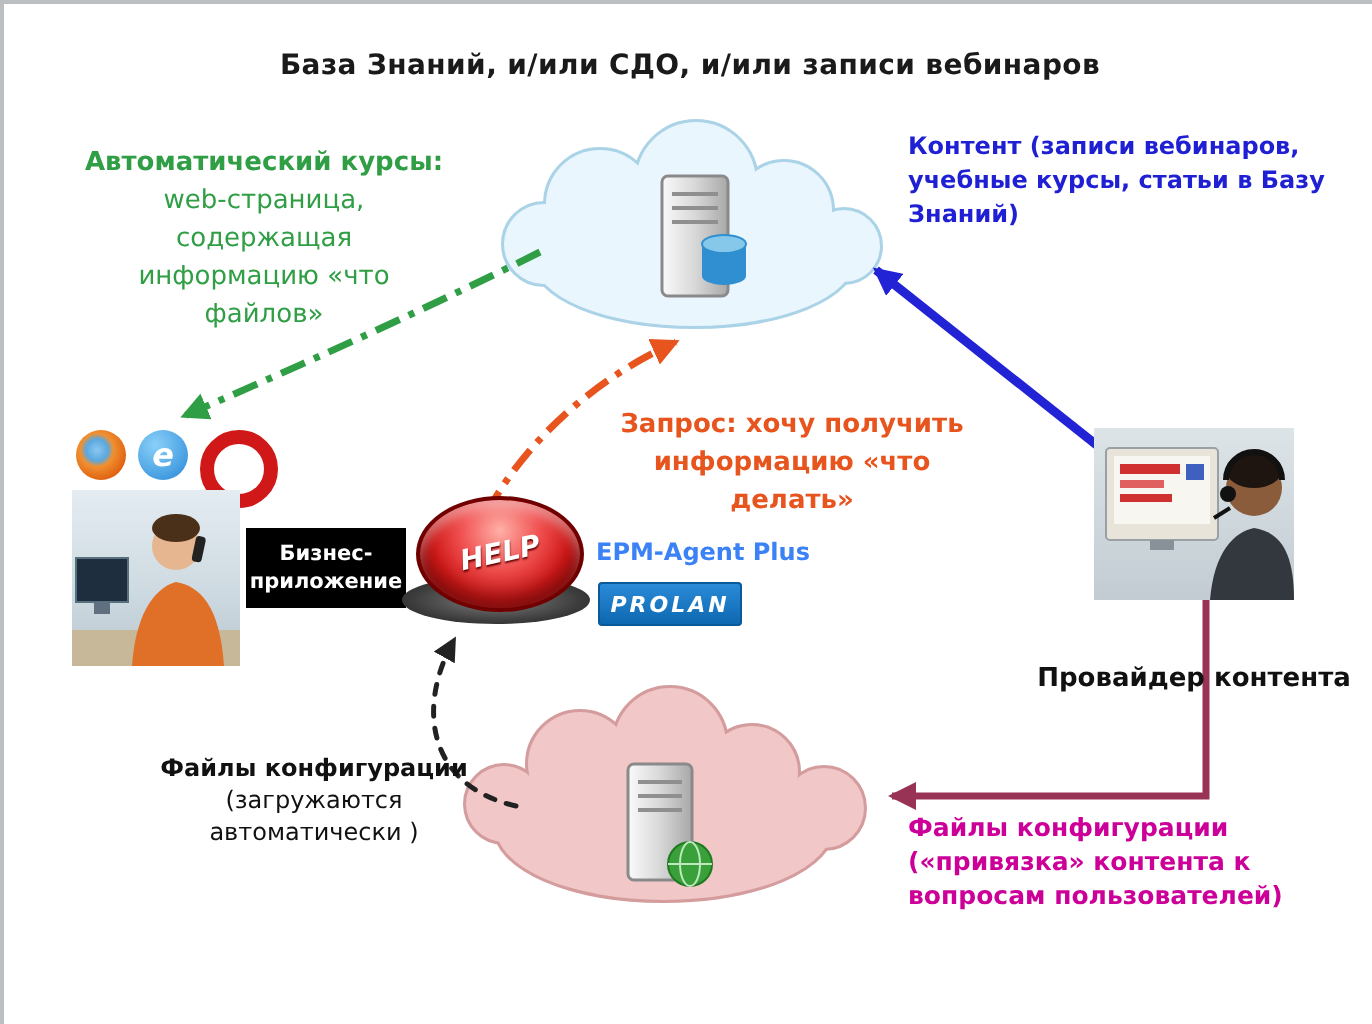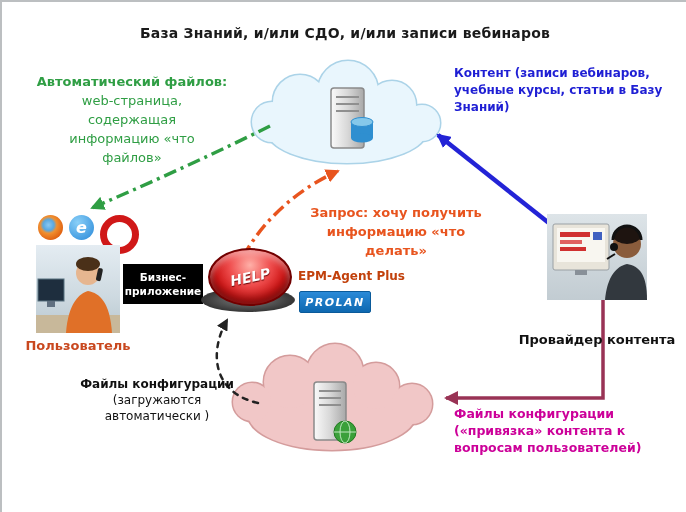--- a/index.html
+++ b/index.html
@@ -33,21 +33,21 @@
   .biz span{white-space:pre-line;}
 
   .help-shadow{left:199px;top:286px;width:94px;height:24px;border-radius:50%;
        background:radial-gradient(ellipse,#808080 0%,#3a3a3a 65%,#242424 100%);}
   .help-btn{left:206px;top:246px;width:80px;height:54px;border-radius:50%;
        background:radial-gradient(ellipse at 50% 28%, #ffb0a8 0%, #f05050 35%, #d01818 62%, #8e0000 100%);
        border:2px solid #700000;display:flex;align-items:center;justify-content:center;
        box-shadow:inset 0 -6px 10px rgba(0,0,0,.35), inset 0 4px 6px rgba(255,255,255,.45);}
   .help-txt{color:#fff;font-weight:bold;font-style:italic;font-size:14px;transform:rotate(-12deg);text-shadow:0 1px 1px #600;}
 
-  .epm{left:296px;top:267px;width:140px;font-size:12px;font-weight:bold;color:#c2410c;}
+  .epm{left:296px;top:267px;width:140px;font-size:12px;font-weight:bold;color:#3b82f6;}
   .prolan{left:297px;top:289px;width:70px;height:20px;background:linear-gradient(#2a8ad8,#0e68b0);
        border:1px solid #0a5a9a;color:#fff;font-weight:bold;font-style:italic;font-size:11px;letter-spacing:1.5px;
        display:flex;align-items:center;justify-content:center;border-radius:2px;}
 
   .user-label{left:18px;top:336px;width:116px;text-align:center;font-size:13px;font-weight:bold;color:#c9481f;}
   .prov-label{left:510px;top:302px;width:170px;text-align:center;font-size:13px;font-weight:bold;color:#111;margin-top:28px;}
 
   .cfg-left{left:76px;top:374px;width:158px;text-align:center;color:#111;font-size:12px;line-height:16px;}
   .cfg-left .lead{display:block;font-weight:bold;}
 
@@ -145,21 +145,21 @@
     <path d="M 268 124 C 212 152 150 180 90 206" fill="none" stroke="#2f9e44" stroke-width="3.5" stroke-dasharray="13 5 3 5" marker-end="url(#mGreen)"></path>
     <path d="M 241 255 C 262 216 298 186 336 169" fill="none" stroke="#e8541e" stroke-width="3.5" stroke-dasharray="13 5 3 5" marker-end="url(#mOrange)"></path>
     <path d="M 557 229 L 436 133" fill="none" stroke="#2323d6" stroke-width="4.5" marker-end="url(#mBlue)"></path>
     <path d="M 601 297 L 601 396 L 444 396" fill="none" stroke="#993355" stroke-width="3.5" marker-end="url(#mMaroon)"></path>
     <path d="M 256 401 C 212 391 206 352 225 318" fill="none" stroke="#222" stroke-width="2.5" stroke-dasharray="5 6" stroke-linecap="round" marker-end="url(#mBlack)"></path>
   </svg>
 
   <div class="abs t-title">База Знаний, и/или СДО, и/или записи вебинаров</div>
 
   <div class="abs n-green">
-    <span class="lead">Автоматический файлов:</span>
+    <span class="lead">Автоматический курсы:</span>
     <span class="pre">web-страница,
 содержащая
 информацию «что
 файлов»</span>
   </div>
 
   <div class="abs n-blue pre">Контент (записи вебинаров,
 учебные курсы, статьи в Базу
 Знаний)</div>
 
@@ -197,21 +197,20 @@
   <div class="abs help-shadow"></div>
   <div class="abs help-btn">
     <span class="help-txt">HELP</span>
   </div>
 
   <div class="abs epm">EPM-Agent Plus</div>
   <div class="abs prolan">
     <span>PROLAN</span>
   </div>
 
-  <div class="abs user-label">Пользователь</div>
 
   <div class="abs prov-photo">
     <svg width="100" height="86" viewBox="0 0 100 86">
       <rect x="6" y="10" width="56" height="46" rx="2" fill="#e8e4da" stroke="#9aa0a4"></rect>
       <rect x="10" y="14" width="48" height="34" fill="#f8f6f0"></rect>
       <rect x="13" y="18" width="30" height="5" fill="#d03030"></rect>
       <rect x="13" y="26" width="22" height="4" fill="#e06060"></rect>
       <rect x="13" y="33" width="26" height="4" fill="#d03030"></rect>
       <rect x="46" y="18" width="9" height="8" fill="#4060c0"></rect>
       <rect x="28" y="56" width="12" height="5" fill="#889098"></rect>

